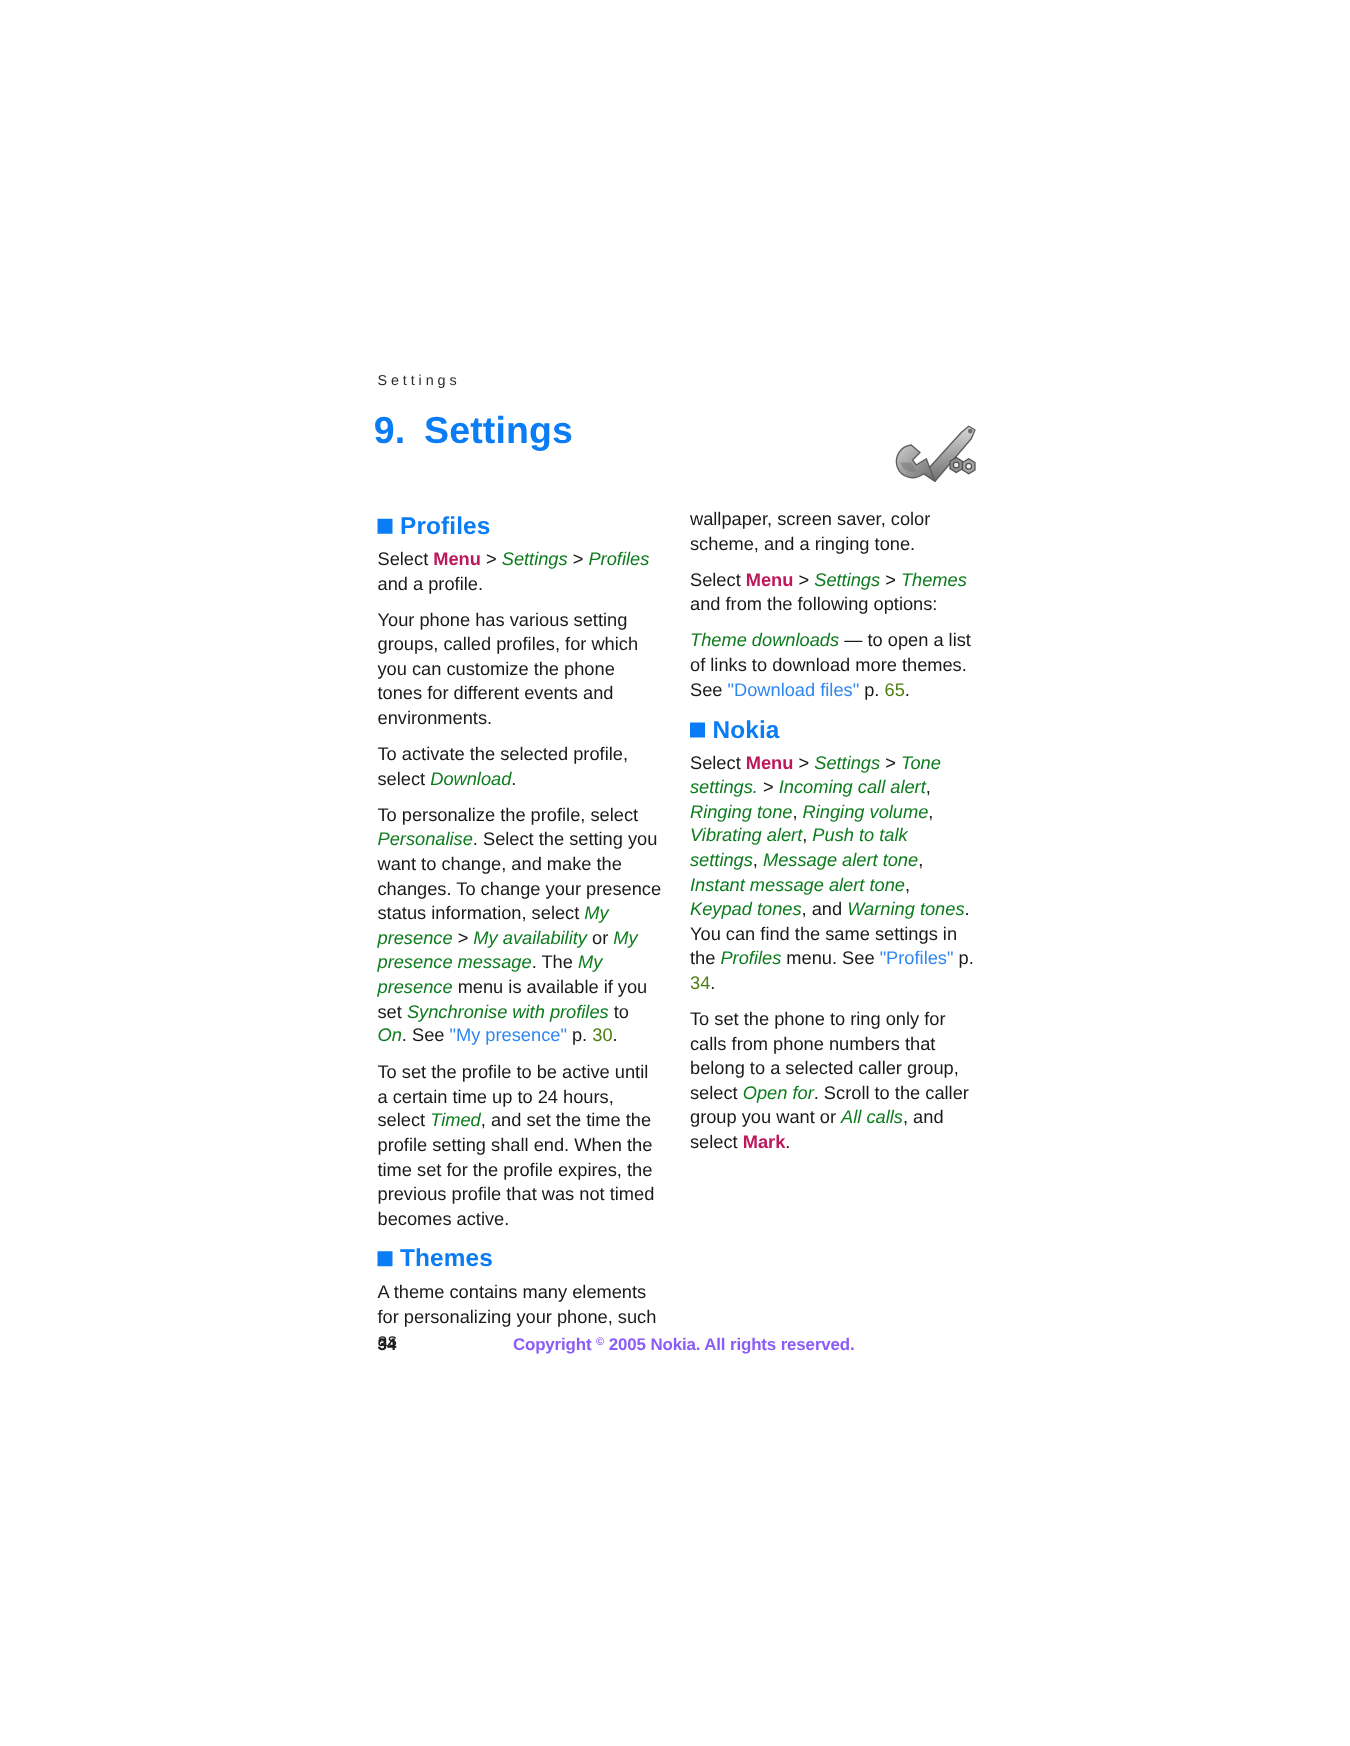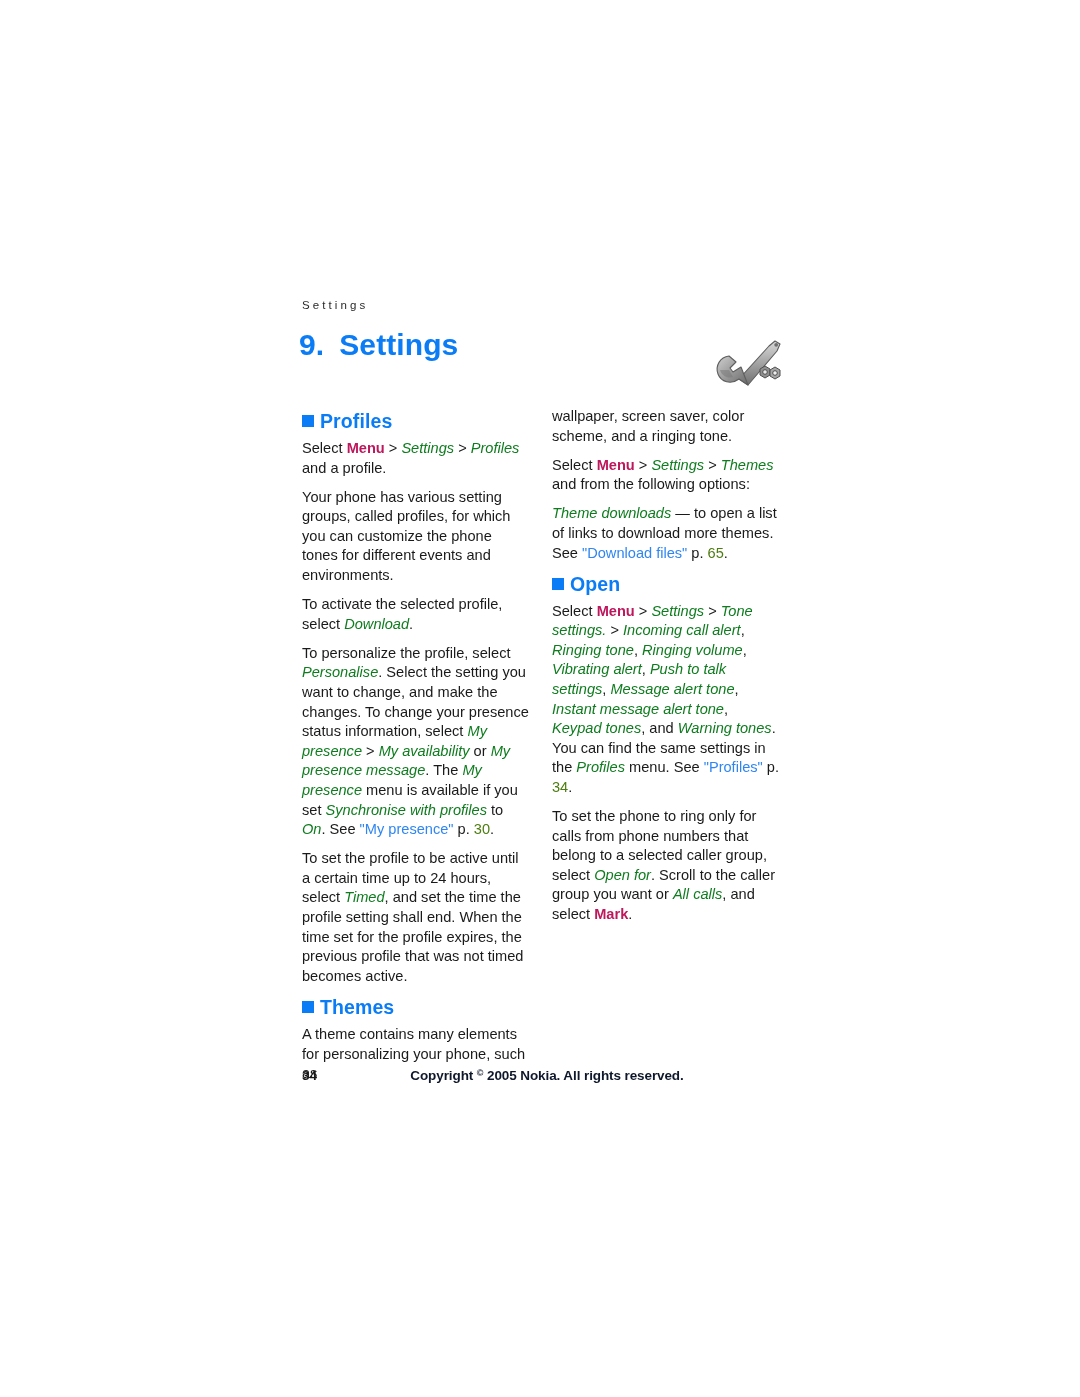--- a/index.html
+++ b/index.html
@@ -121,21 +121,21 @@
     color: #1a1a1a;
   }
   .footer .copy {
     position: absolute;
     left: 302px;
     top: 0;
     width: 490px;
     text-align: center;
     font-size: 13.5px;
     font-weight: bold;
-    color: #0f172a;
+    color: #8b5cf6;
     letter-spacing: -0.1px;
   }
   .footer .copy sup {
     font-size: 9px;
     vertical-align: 4px;
   }
 </style>
 </head>
 <body>
 
@@ -218,21 +218,21 @@
       <span>Select </span><span class="mb">Menu</span><span class="sep"> &gt; </span><span class="mi">Settings</span><span class="sep"> &gt; </span><span class="mi">Themes</span><span> and from the following options:</span>
     </p>
 
 
     <p class="para">
       <span class="mi">Theme downloads</span><span> — to open a list of links to download more themes. See </span><span class="xref">"Download files"</span><span> p. </span><span class="pg">65</span><span>.</span>
     </p>
 
     <h2 class="section gap-before-h2">
       <span class="sq"></span>
-        <span>Open</span>
+        <span>Nokia</span>
     </h2>
 
 
     <p class="para">
       <span>Select </span><span class="mb">Menu</span><span class="sep"> &gt; </span><span class="mi">Settings</span><span class="sep"> &gt; </span><span class="mi">Tone settings.</span><span class="sep"> &gt; </span><span><span class="mi">Incoming call alert</span><span>, </span><span class="mi">Ringing tone</span><span>, </span><span class="mi">Ringing volume</span><span>, </span><span class="mi">Vibrating alert</span><span>, </span><span class="mi">Push to talk settings</span><span>, </span><span class="mi">Message alert tone</span><span>, </span><span class="mi">Instant message alert tone</span><span>, </span><span class="mi">Keypad tones</span></span><span>, and </span><span class="mi">Warning tones</span><span>. You can find the same settings in the </span><span class="mi">Profiles</span><span> menu. See </span><span class="xref">"Profiles"</span><span> p. </span><span class="pg">34</span><span>.</span>
     </p>
 
     <p class="para last">
       <span>To set the phone to ring only for calls from phone numbers that belong to a selected caller group, select </span><span class="mi">Open for</span><span>. Scroll to the caller group you want or </span><span class="mi">All calls</span><span>, and select </span><span class="mb">Mark</span><span>.</span>
     </p>

